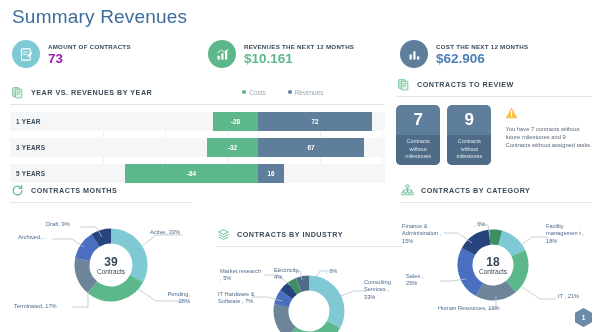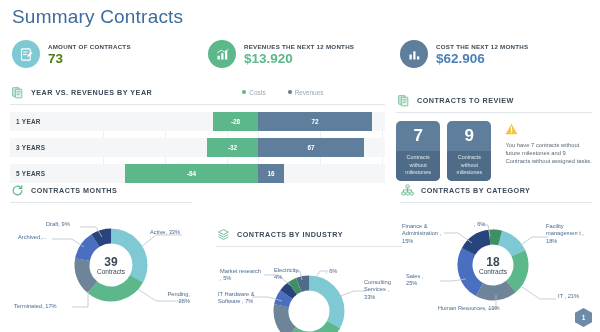--- a/index.html
+++ b/index.html
@@ -100,50 +100,50 @@
     color: #fff; font-size: 6.5px; font-weight: bold;
     display: flex; align-items: center; justify-content: center;
     clip-path: polygon(50% 0%, 100% 25%, 100% 75%, 50% 100%, 0% 75%, 0% 25%);
   }
 </style>
 </head>
 <body>
 
 <div class="page">
 
-  <div class="page-title">Summary Contracts</div>
+  <div class="page-title">Summary Revenues</div>
 
   <div class="kpi-row">
 
     <div class="kpi" style="left:12px; top:4px;">
       <div class="kpi-icon" style="background:#7fc9d4">
         <svg width="15" height="15" viewBox="0 0 24 24">
             <rect x="4" y="3" width="14" height="18" rx="1.5" fill="none" stroke="#fff" stroke-width="1.8"></rect>
             <path d="M7 8h6M7 12h5" stroke="#fff" stroke-width="1.5" stroke-linecap="round"></path>
             <path d="M19.5 7.5l2.2 2.2-5.6 5.6-2.8.6.6-2.8z" fill="#fff"></path>
           </svg>
       </div>
       <div class="kpi-text">
         <div class="kpi-label">AMOUNT OF CONTRACTS</div>
-        <div class="kpi-value" style="color:#4d7c0f">73</div>
+        <div class="kpi-value" style="color:#a21caf">73</div>
       </div>
     </div>
 
     <div class="kpi" style="left:208px; top:4px;">
       <div class="kpi-icon" style="background:#5cb78a">
         <svg width="15" height="15" viewBox="0 0 24 24">
             <rect x="4" y="14" width="3.6" height="6" fill="#fff"></rect>
             <rect x="10" y="10" width="3.6" height="10" fill="#fff"></rect>
             <rect x="16" y="6" width="3.6" height="14" fill="#fff"></rect>
             <path d="M4 9l6-4 5 3 6-4" stroke="#fff" stroke-width="1.4" fill="none" stroke-linecap="round"></path>
           </svg>
       </div>
       <div class="kpi-text">
         <div class="kpi-label">REVENUES THE NEXT 12 MONTHS</div>
-        <div class="kpi-value" style="color:#5cb78a">$13.920</div>
+        <div class="kpi-value" style="color:#5cb78a">$10.161</div>
       </div>
     </div>
 
     <div class="kpi" style="left:400px; top:4px;">
       <div class="kpi-icon" style="background:#5f7e9b">
         <svg width="15" height="15" viewBox="0 0 24 24">
             <rect x="4" y="12" width="3.6" height="8" fill="#fff"></rect>
             <rect x="10" y="7" width="3.6" height="13" fill="#fff"></rect>
             <rect x="16" y="15" width="3.6" height="5" fill="#fff"></rect>
           </svg>
@@ -201,21 +201,21 @@
       </div>
 
       <div class="brow">
         <div class="brow-label">5 YEARS</div>
         <div class="seg cost" style="left:115px; width:133px;">-84</div>
         <div class="seg rev" style="left:248px; width:26px;">16</div>
       </div>
     </div>
   </div>
 
-  <div class="panel" style="left:396px; top:92px; width:196px;">
+  <div class="panel" style="left:396px; top:76px; width:196px;">
     <div class="sec-head">
       <div class="sec-icon">
         <svg width="13" height="13" viewBox="0 0 24 24">
             <rect x="3" y="3" width="12" height="16" rx="1" fill="#cfe8d8" stroke="#5cb78a" stroke-width="1.4"></rect>
             <rect x="8" y="6" width="12" height="16" rx="1" fill="#e6f4ec" stroke="#5cb78a" stroke-width="1.4"></rect>
             <path d="M11 10h6M11 13h6M11 16h4" stroke="#5cb78a" stroke-width="1.1" stroke-linecap="round"></path>
           </svg>
       </div>
       <div class="sec-title">CONTRACTS TO REVIEW</div>
     </div>

